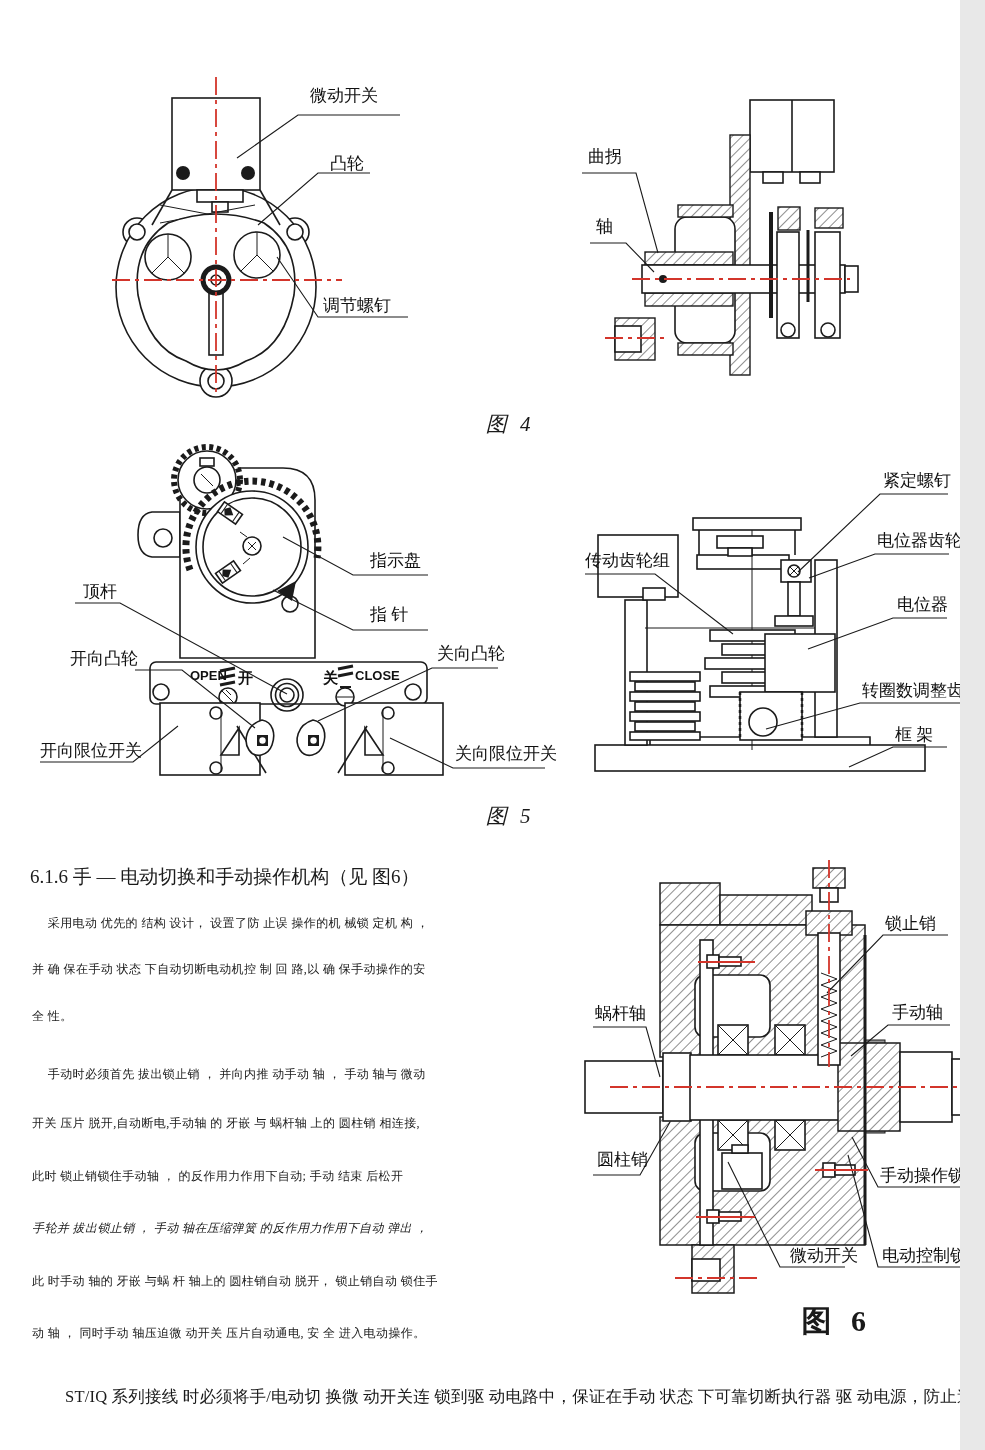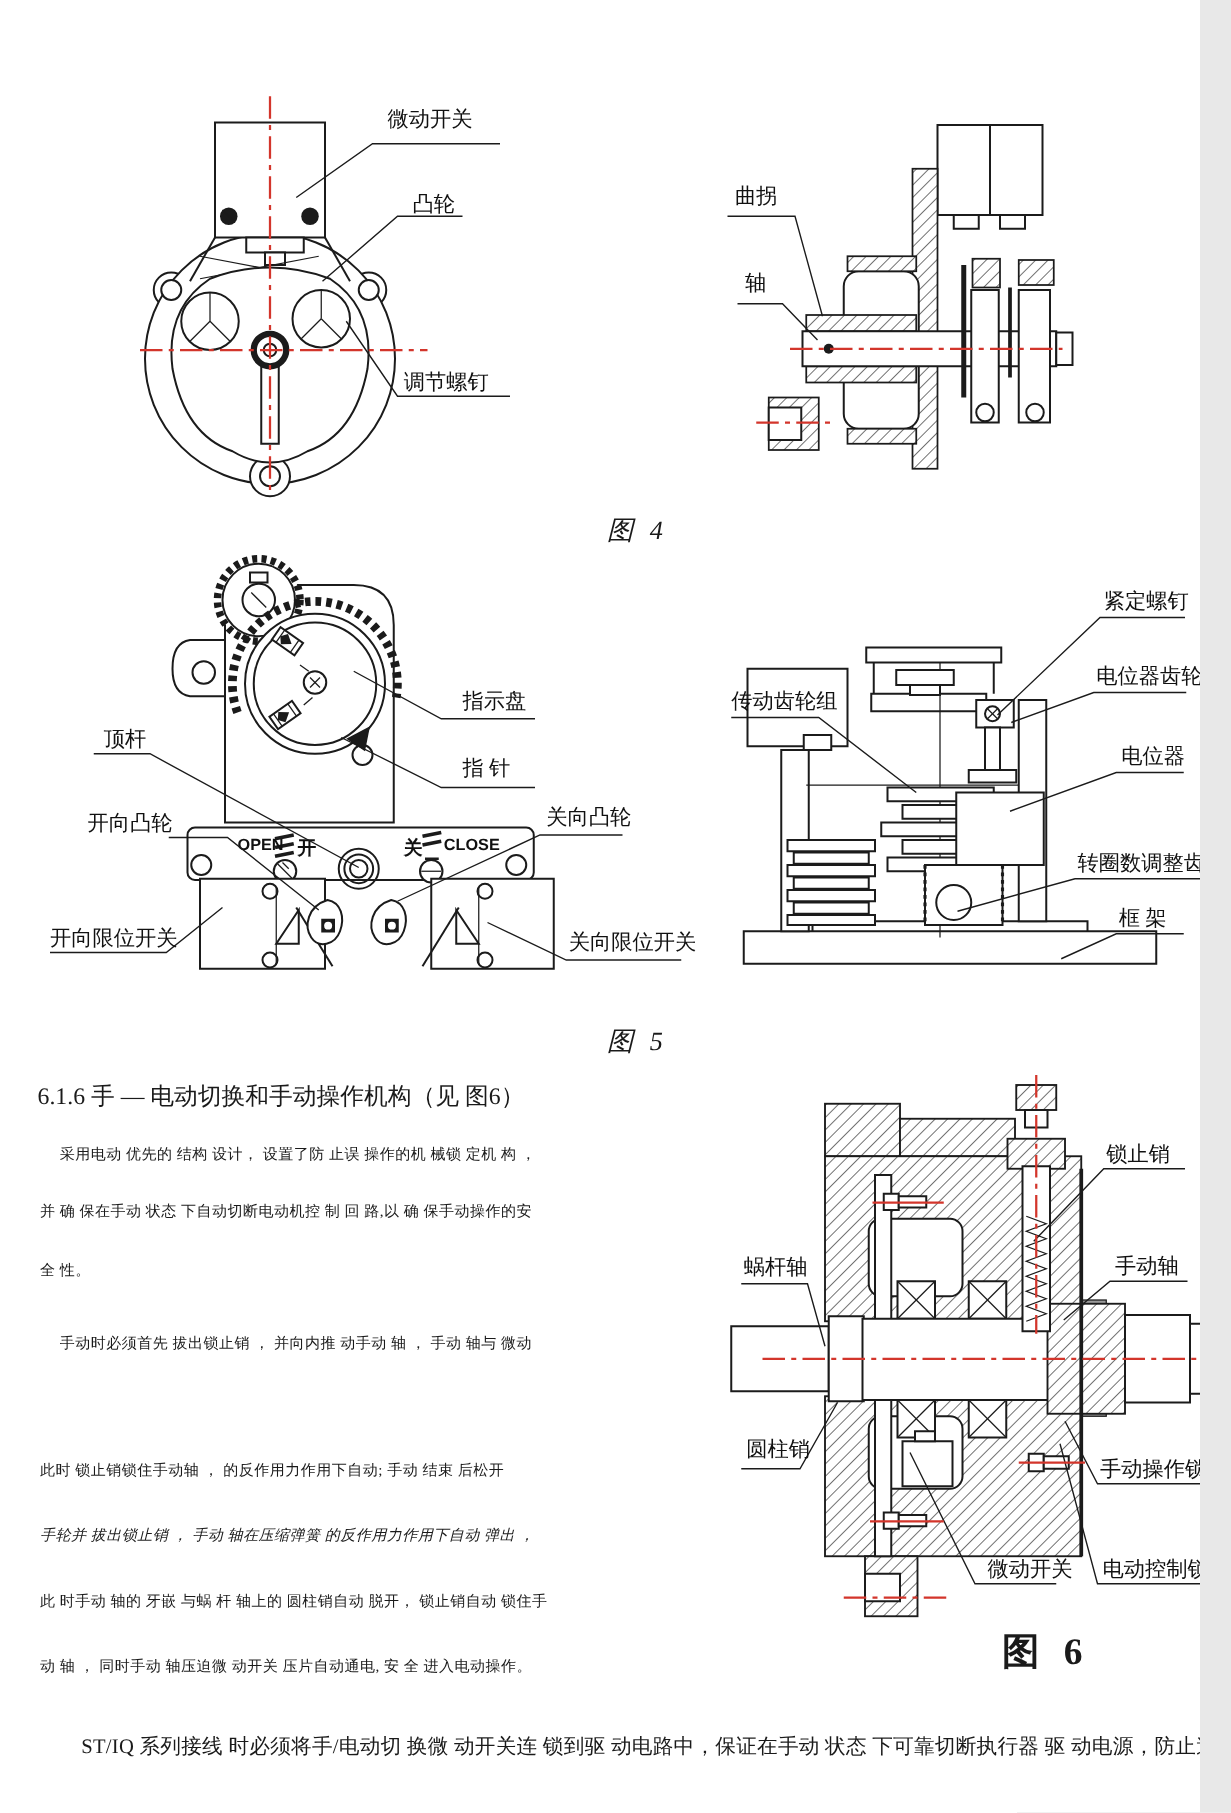--- a/index.html
+++ b/index.html
@@ -298,29 +298,30 @@
       <polyline class="lead" points="264,317 308,297 362,297"></polyline>
     </g>
     <text class="lbl" x="298" y="36">紧定螺钉</text>
     <text class="lbl" x="292" y="96">电位器齿轮</text>
     <text class="lbl" x="312" y="160">电位器</text>
     <text class="lbl" x="0" y="116">传动齿轮组</text>
     <text class="lbl" x="277" y="246">转圈数调整齿轮</text>
     <text class="lbl" x="310" y="290">框  架</text>
   </svg>
 
-  <div class="caption" style="left:430px; top:802px;margin-top:17px;">图 5</div>
+  <div class="caption" style="left:430px; top:802px;">图 5</div>
 
   <div class="heading">6.1.6 手 — 电动切换和手动操作机构（见 图6）</div>
 
   <div class="bodyline" style="top:915px;">　 采用电动 优先的 结构 设计， 设置了防 止误 操作的机 械锁 定机 构 ，</div>
   <div class="bodyline" style="top:961px;">并 确 保在手动 状态 下自动切断电动机控 制 回 路,以 确 保手动操作的安</div>
   <div class="bodyline" style="top:1008px;">全 性。</div>
 
   <div class="bodyline" style="top:1066px;">　 手动时必须首先 拔出锁止销 ， 并向内推 动手动 轴 ， 手动 轴与 微动</div>
+  <div class="bodyline" style="top:1115px;">开关 压片 脱开,自动断电,手动轴 的 牙嵌 与 蜗杆轴 上的 圆柱销 相连接,</div>
   <div class="bodyline" style="top:1168px;">此时 锁止销锁住手动轴 ， 的反作用力作用下自动; 手动 结束 后松开</div>
   <div class="bodyline" style="top:1220px;font-style:italic;">手轮并 拔出锁止销 ， 手动 轴在压缩弹簧 的反作用力作用下自动 弹出 ，</div>
   <div class="bodyline" style="top:1273px;">此 时手动 轴的 牙嵌 与蜗 杆 轴上的 圆柱销自动 脱开， 锁止销自动 锁住手</div>
   <div class="bodyline" style="top:1325px;">动 轴 ， 同时手动 轴压迫微 动开关 压片自动通电, 安 全 进入电动操作。</div>
 
   <div class="footer">　 ST/IQ 系列接线 时必须将手/电动切 换微 动开关连 锁到驱 动电路中，保证在手动 状态 下可靠切断执行器 驱 动电源，防止造成 伤害!</div>
 
   <svg style="left:570px; top:855px;" width="415" height="485" viewBox="0 0 415 485">
     <defs>
       <pattern id="hC" width="7" height="7" patternUnits="userSpaceOnUse" patternTransform="rotate(45)">

